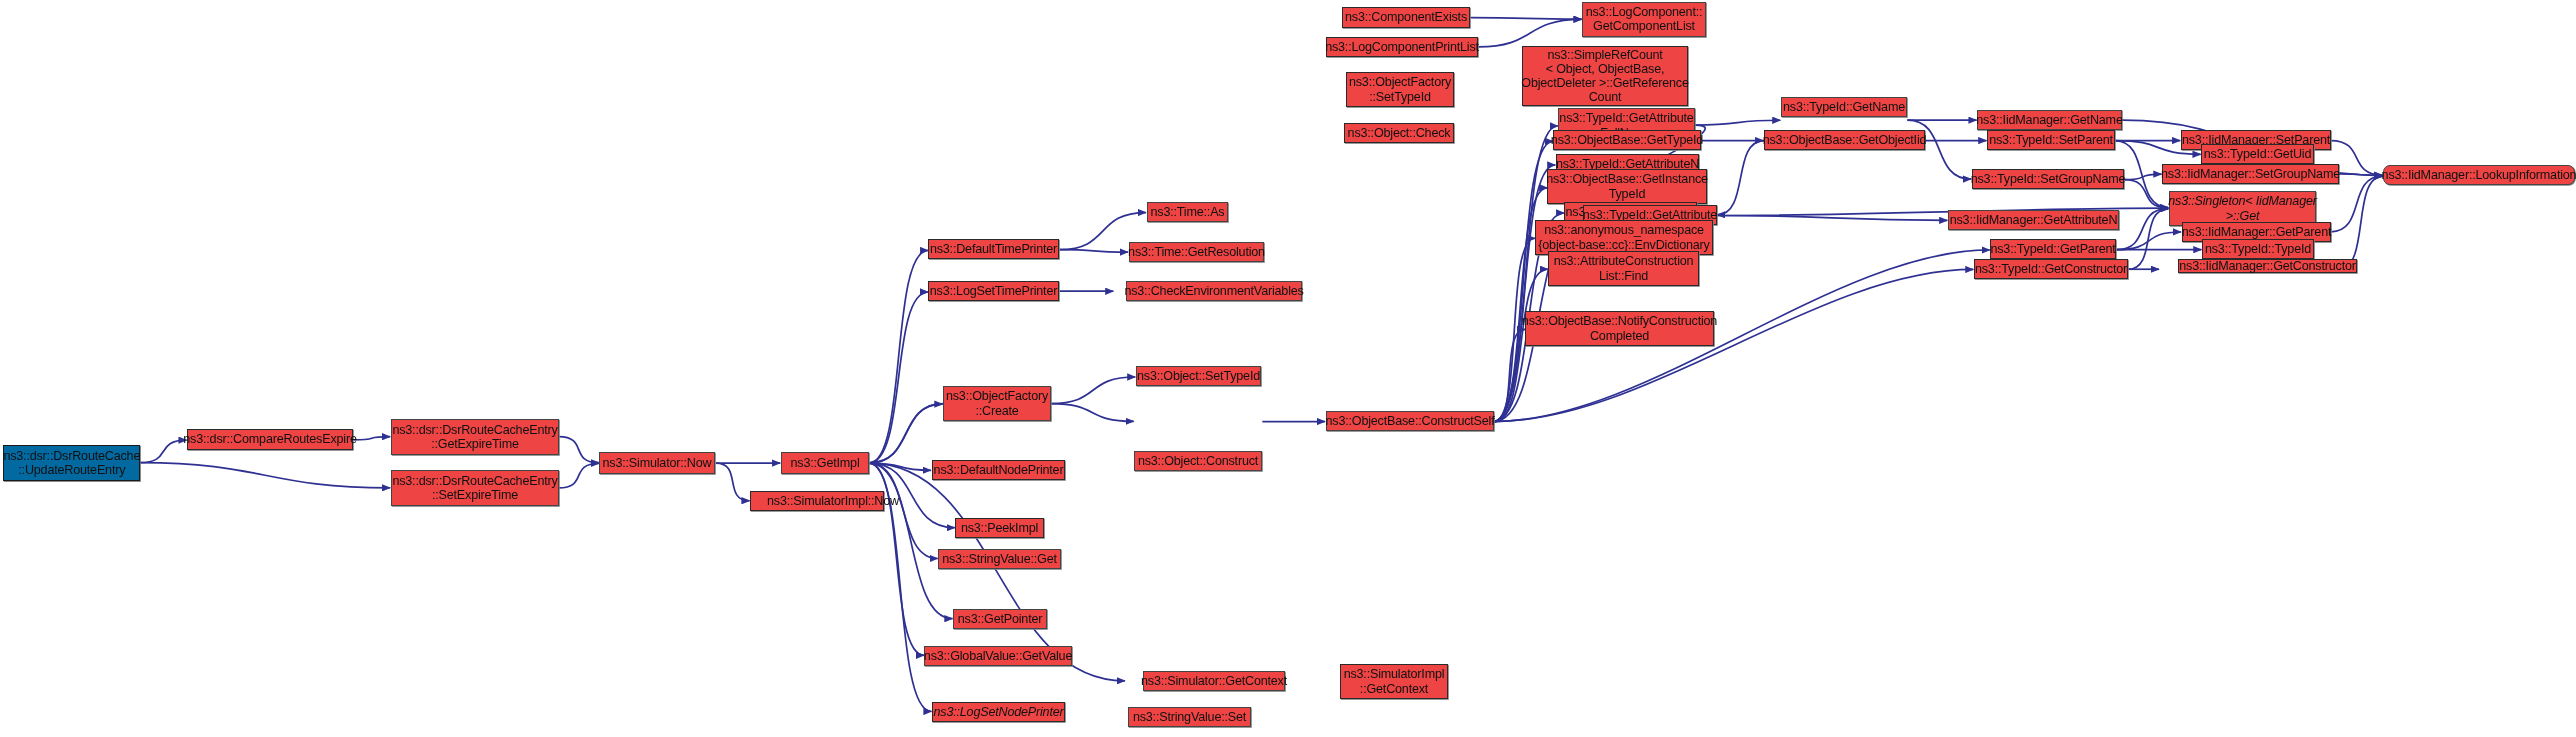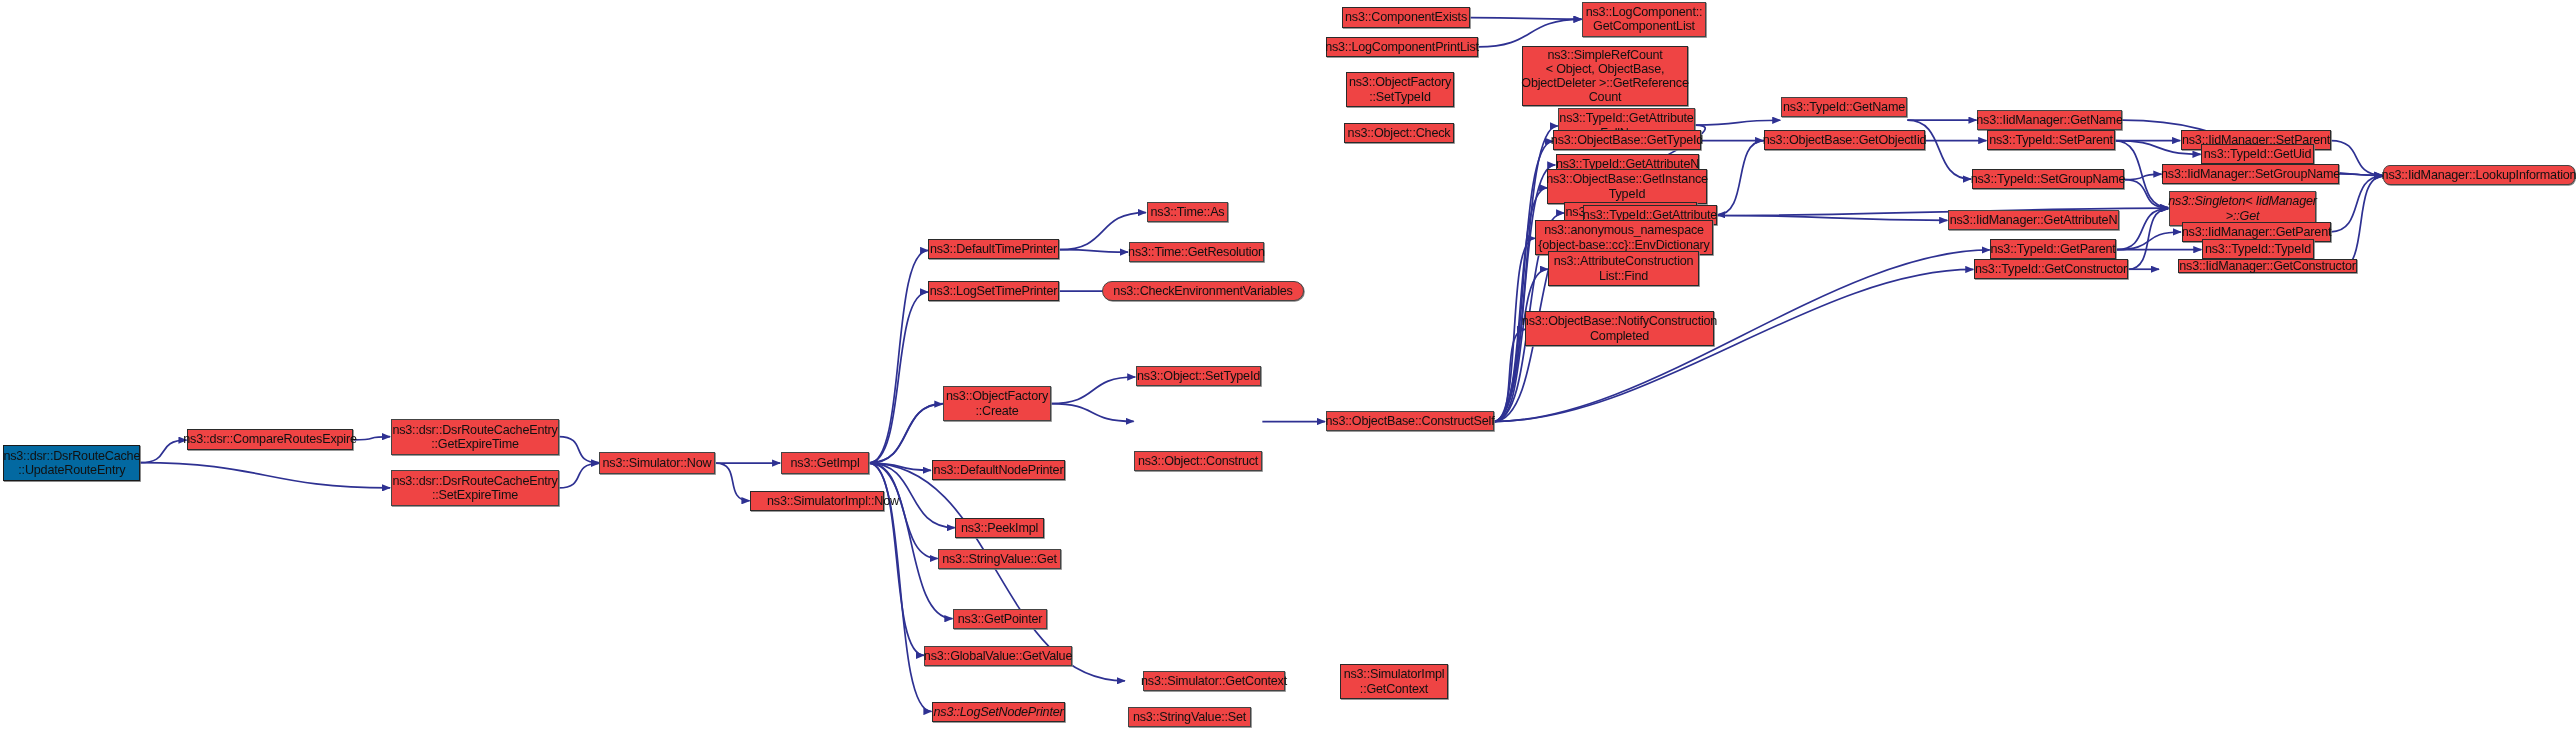--- a/index.html
+++ b/index.html
@@ -128,21 +128,21 @@
 ::GetExpireTime</div>
       <div class="node thick" style="left: 391px; top: 470px; width: 168px; height: 36px;">ns3::dsr::DsrRouteCacheEntry
 ::SetExpireTime</div>
       <div class="node thick" style="left: 599px; top: 452px; width: 116px; height: 22px;">ns3::Simulator::Now</div>
       <div class="node thick" style="left: 781px; top: 452px; width: 88px; height: 22px;">ns3::GetImpl</div>
       <div class="node" style="left: 750px; top: 491px; width: 134px; height: 20.4px; padding-left: 32px;">ns3::SimulatorImpl::Now</div>
       <div class="node" style="left: 928px; top: 239px; width: 131px; height: 20.4px;">ns3::DefaultTimePrinter</div>
       <div class="node thick" style="left: 1147px; top: 202px; width: 81px; height: 20.4px;">ns3::Time::As</div>
       <div class="node thick" style="left: 1129px; top: 242px; width: 135px; height: 20.4px;">ns3::Time::GetResolution</div>
       <div class="node" style="left: 928px; top: 281px; width: 131px; height: 20.4px;">ns3::LogSetTimePrinter</div>
-      <div class="node thick" style="left: 1102px; top: 281px; width: 202px; height: 20.4px; border-radius: 10px;">ns3::CheckEnvironmentVariables</div>
+      <div class="node thick" style="left: 1126px; top: 281px; width: 176px; height: 20.4px;">ns3::CheckEnvironmentVariables</div>
       <div class="node thick" style="left: 943px; top: 386px; width: 108px; height: 35px;">ns3::ObjectFactory
 ::Create</div>
       <div class="node thick" style="left: 1136px; top: 366px; width: 125px; height: 20.4px;">ns3::Object::SetTypeId</div>
       <div class="node thick" style="left: 1134px; top: 411px; width: 128px; height: 20.4px; margin-top: 40px;">ns3::Object::Construct</div>
       <div class="node thick" style="left: 1326px; top: 411px; width: 168px; height: 20.4px;">ns3::ObjectBase::ConstructSelf</div>
       <div class="node" style="left: 932px; top: 460px; width: 133px; height: 20.4px;">ns3::DefaultNodePrinter</div>
       <div class="node" style="left: 955px; top: 518px; width: 89px; height: 20.4px;">ns3::PeekImpl</div>
       <div class="node thick" style="left: 938px; top: 549px; width: 123px; height: 20.4px;">ns3::StringValue::Get</div>
       <div class="node thick" style="left: 953px; top: 609px; width: 94px; height: 20.4px;">ns3::GetPointer</div>
       <div class="node thick" style="left: 924px; top: 646px; width: 148px; height: 20.4px;">ns3::GlobalValue::GetValue</div>

